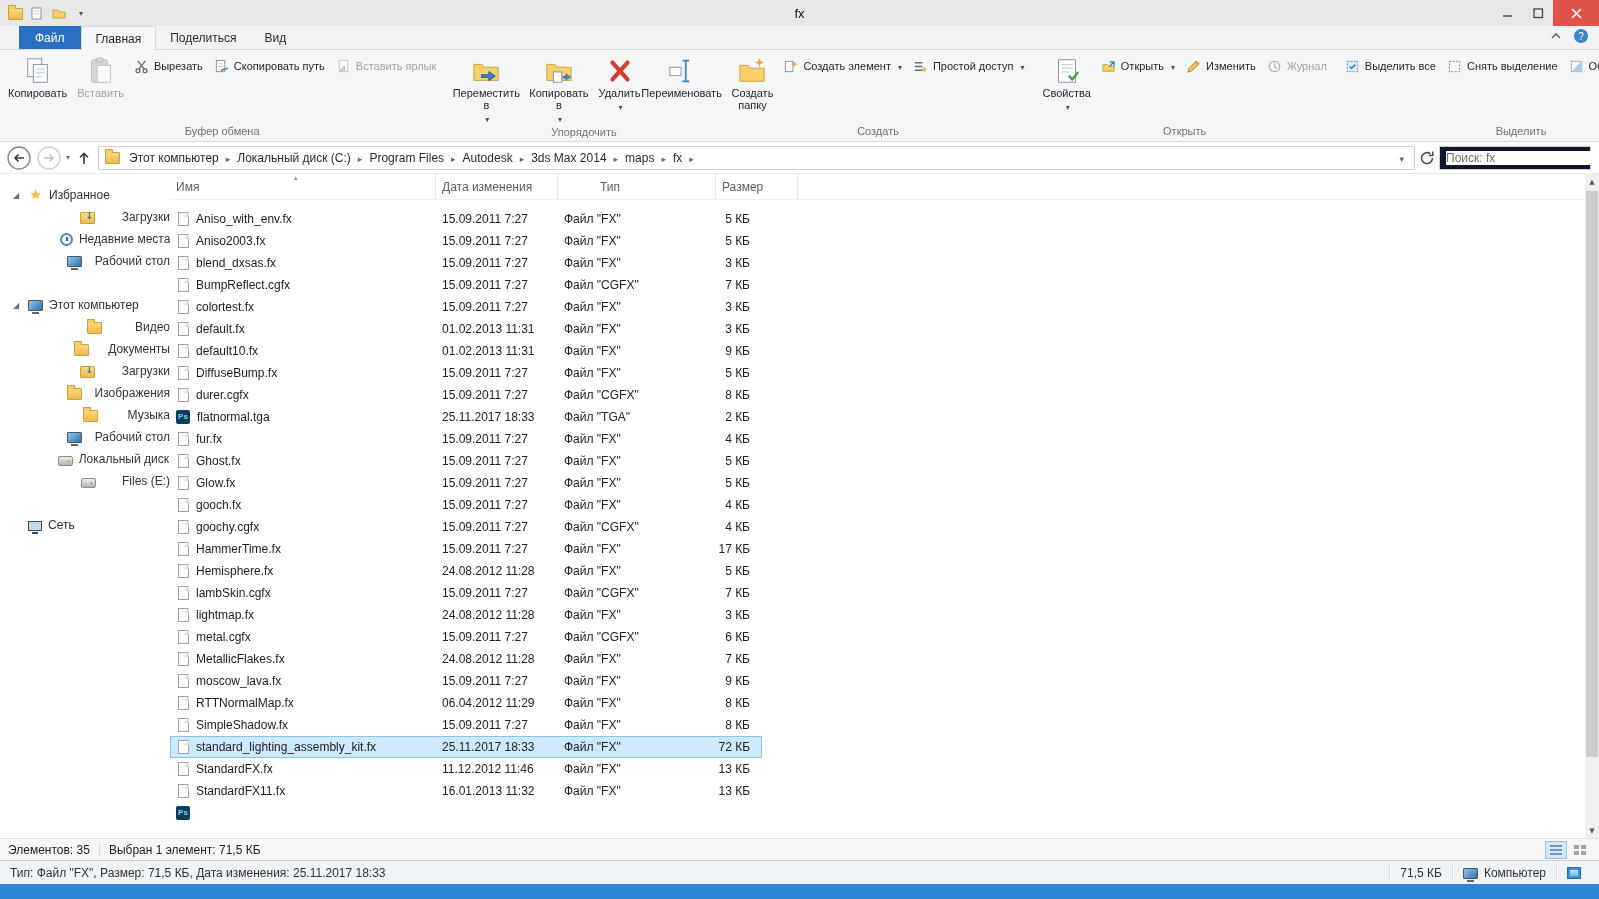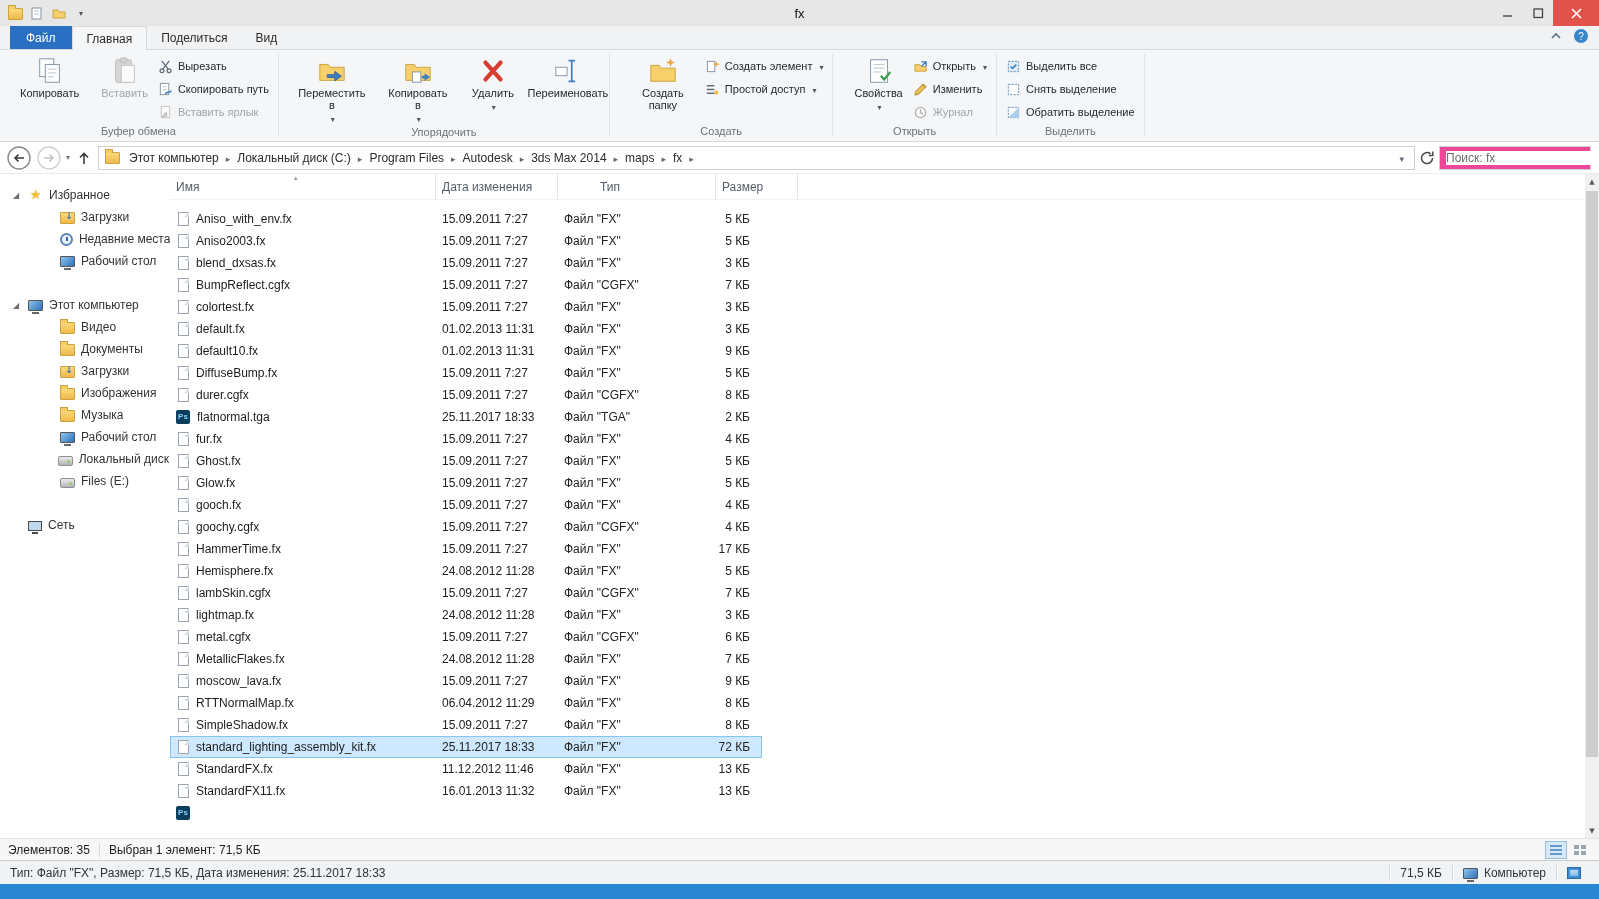--- a/index.html
+++ b/index.html
@@ -12,59 +12,59 @@
   .qat { display:flex; align-items:center; gap:4px; padding-left:6px; width:120px; }
   .qat-btn { width:18px; height:18px; display:flex; align-items:center; justify-content:center; }
   .win-title { position:absolute; left:0; right:0; text-align:center; font-size:13px; color:#111; pointer-events:none; }
   .caption { margin-left:auto; display:flex; height:100%; align-items:stretch; }
   .cap-btn { width:30px; display:flex; align-items:center; justify-content:center; }
   .cap-close { width:46px; background:#e0524a; }
 
   
   .tabstrip { position:absolute; top:26px; left:0; right:0; height:24px; background:#f1f2f3; border-bottom:1px solid #d8d9da; display:flex; align-items:stretch; }
   .tab { padding:0 14px; display:flex; align-items:center; font-size:12px; color:#2b2b2b; }
-  .tab-file { background:#2a70c2; color:#fff; margin-left:10px; padding:0 16px; }
+  .tab-file { background:#2a70c2; color:#fff; margin-left:19px; padding:0 16px; }
   .tab-active { background:#f5f6f7; border:1px solid #d8d9da; border-bottom:none; margin-bottom:-1px; }
   .tabstrip-right { margin-left:auto; display:flex; align-items:center; gap:10px; padding-right:10px; }
 
   
   .ribbon { position:absolute; top:50px; left:0; right:0; height:92px; background:#f5f6f7; border-bottom:1px solid #d8d9da; display:flex; }
   .rgroup { display:flex; flex-direction:column; padding:2px 4px 0 4px; }
   .rg-content { display:flex; align-items:flex-start; flex:1; gap:2px; }
   .rg-label { text-align:center; font-size:11px; color:#6e7276; height:17px; line-height:15px; }
   .rsep { width:1px; background:#e1e3e5; margin:4px 1px; }
-  .rbtn-lg { display:flex; flex-direction:column; align-items:center; padding:3px 4px 0 4px; min-width:48px; max-width:72px; text-align:center;margin-left:12px; }
+  .rbtn-lg { display:flex; flex-direction:column; align-items:center; padding:3px 4px 0 4px; min-width:48px; max-width:72px; text-align:center; }
   .rbtn-lg .ric { height:32px; display:flex; align-items:center; justify-content:center; }
   .rlabel { font-size:11px; line-height:12px; color:#24292e; }
-  .rcol { display:flex; flex-direction:column; gap:3px; padding-top:4px; }
+  .rcol { display:flex; flex-direction:row; gap:3px; padding-top:4px; }
   .rbtn-sm { display:flex; align-items:center; gap:5px; height:20px; font-size:11px; color:#24292e; padding:0 4px; white-space:nowrap; }
   .disabled .rlabel, .rbtn-sm.disabled { color:#a0a4a8; }
   .disabled .ric svg, .rbtn-sm.disabled svg { filter:grayscale(1) opacity(.5); }
   .drop::before { content:"▾"; font-family:"DejaVu Sans",sans-serif; font-size:8px; color:#4a5560; margin-left:2px; }
 
   
   .addr { position:absolute; top:142px; left:0; right:0; height:32px; background:#fff; border-bottom:1px solid #ececec; display:flex; align-items:center; padding:0 8px 0 6px; gap:4px; }
   .nav-btn { display:flex; align-items:center; justify-content:center; }
   .crumbbar { flex:1; height:24px; border:1px solid #d0d0d0; background:#fff; display:flex; align-items:center; padding:0 4px; overflow:hidden; }
   .crumb-wrap { display:flex; align-items:center; }
   .crumb { padding:0 5px; white-space:nowrap; color:#2b2b2b; }
   .crumb-sep { padding:0 2px; }
   .crumb-sep::before { content:"▸"; font-family:"DejaVu Sans",sans-serif; font-size:9px; color:#5f6a75; }
   .crumb-spacer { flex:1; }
   .crumb-drop::before { content:"▾"; font-family:"DejaVu Sans",sans-serif; font-size:9px; color:#5f6a75; padding:0 6px; }
-  .searchbox { width:152px; height:24px; border:1px solid #d0d0d0; background:#ec4899; display:flex; align-items:center; padding:0 6px; }
+  .searchbox { width:152px; height:24px; border:1px solid #d0d0d0; background:#0f172a; display:flex; align-items:center; padding:0 6px; }
   .searchbox input { border:none; outline:none; flex:1; font:12px "Liberation Sans",sans-serif; color:#333; }
   .searchbox input::placeholder { color:#6d6d6d; opacity:1; }
 
   
   .main { position:absolute; top:174px; left:0; right:0; height:664px; background:#fff; }
   .sidebar { position:absolute; top:0; left:0; bottom:0; width:170px; padding-top:10px; overflow:hidden; }
   .sb-item { height:22px; display:flex; align-items:center; gap:6px; white-space:nowrap; overflow:hidden; }
   .sb-item.lvl0 { padding-left:10px; }
-  .sb-item.lvl1 { padding-left:42px; }
+  .sb-item.lvl1 { padding-left:42px;justify-content:space-between; }
   .sb-item.gap { margin-top:22px; }
   .expander { width:12px; font-family:"DejaVu Sans",sans-serif; font-size:8px; color:#707070; text-align:center; }
   .sb-label { color:#333; overflow:hidden; }
 
   .listpane { position:absolute; left:170px; right:14px; top:0; bottom:0; overflow:hidden; }
   .colheaders { height:26px; display:flex; position:relative; border-bottom:1px solid #f2f2f2; }
   .colh { display:flex; align-items:center; padding-left:6px; color:#55606b; border-right:1px solid #e3e6e8; }
   .sortmark { position:absolute; top:0; left:124px; font-family:"DejaVu Sans",sans-serif; font-size:7px; color:#8a98a5; }
   .rows { padding-top:8px; }
   .frow { display:flex; height:22px; align-items:center; width:592px; }

